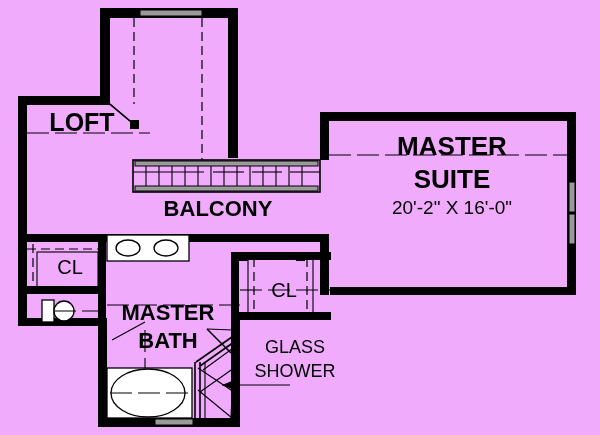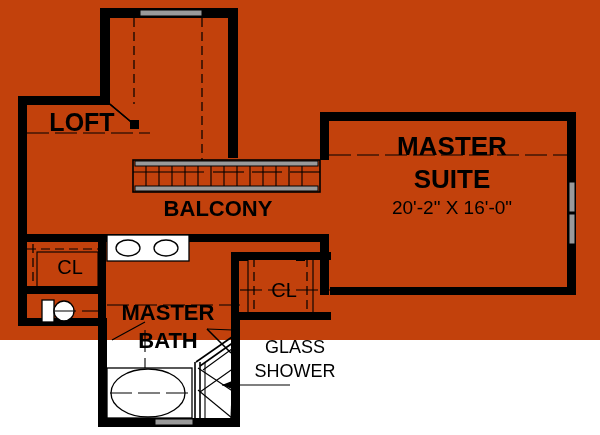--- a/index.html
+++ b/index.html
@@ -9,22 +9,22 @@
   }
   body {
     width: 600px;
     height: 435px;
     font-family: "Liberation Sans", sans-serif;
     overflow: hidden;
   }
   #plan-root {
     position: relative;
     width: 600px;
-    height: 340px;
-    background: #c2410c;
+    height: 435px;
+    background: #f0abfc;
   }
   svg#floorplan {
     display: block;
     width: 600px;
     height: 435px;
   }
   .wall       { fill: #000000; stroke: none; }
   .thinline   { stroke: #000000; stroke-width: 1.1; fill: none; }
   .thinline2  { stroke: #000000; stroke-width: 1.6; fill: none; }
   .dashed     { stroke: #000000; stroke-width: 1.2; fill: none;

